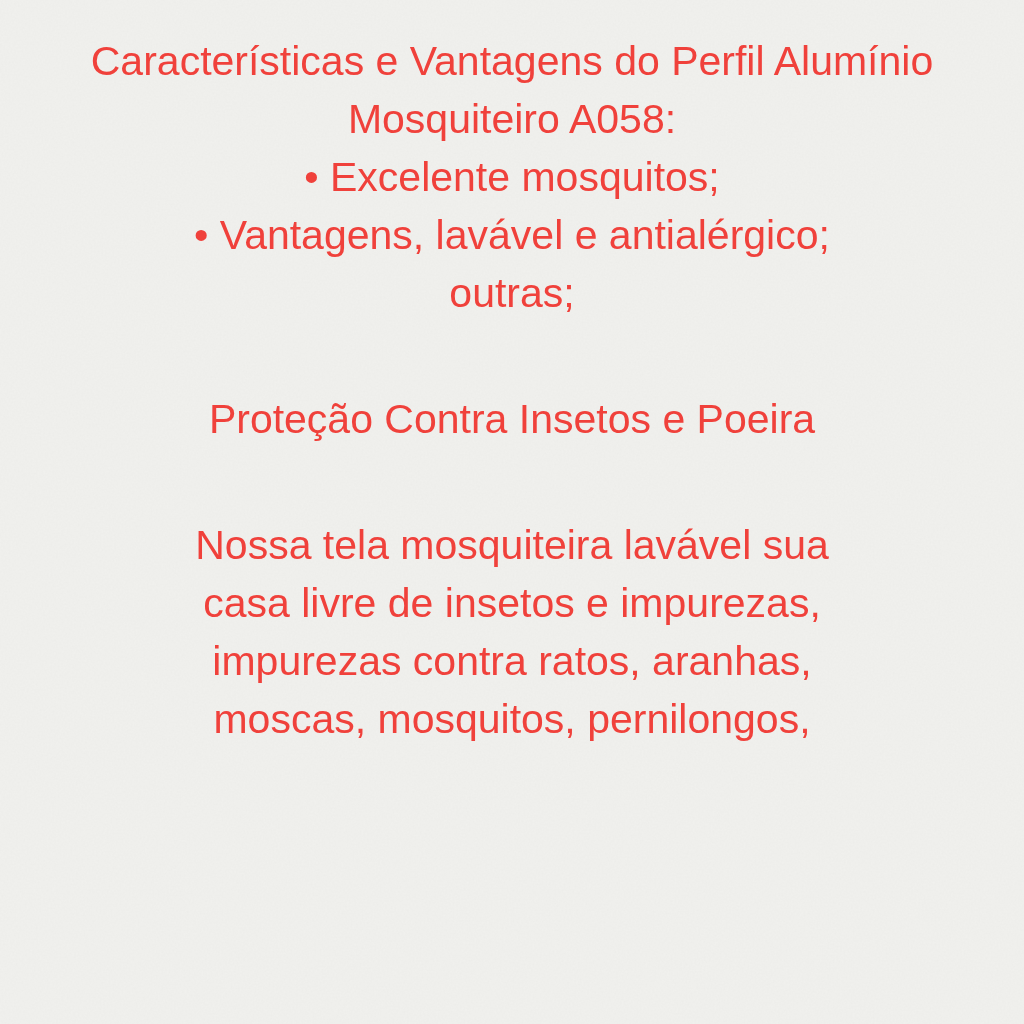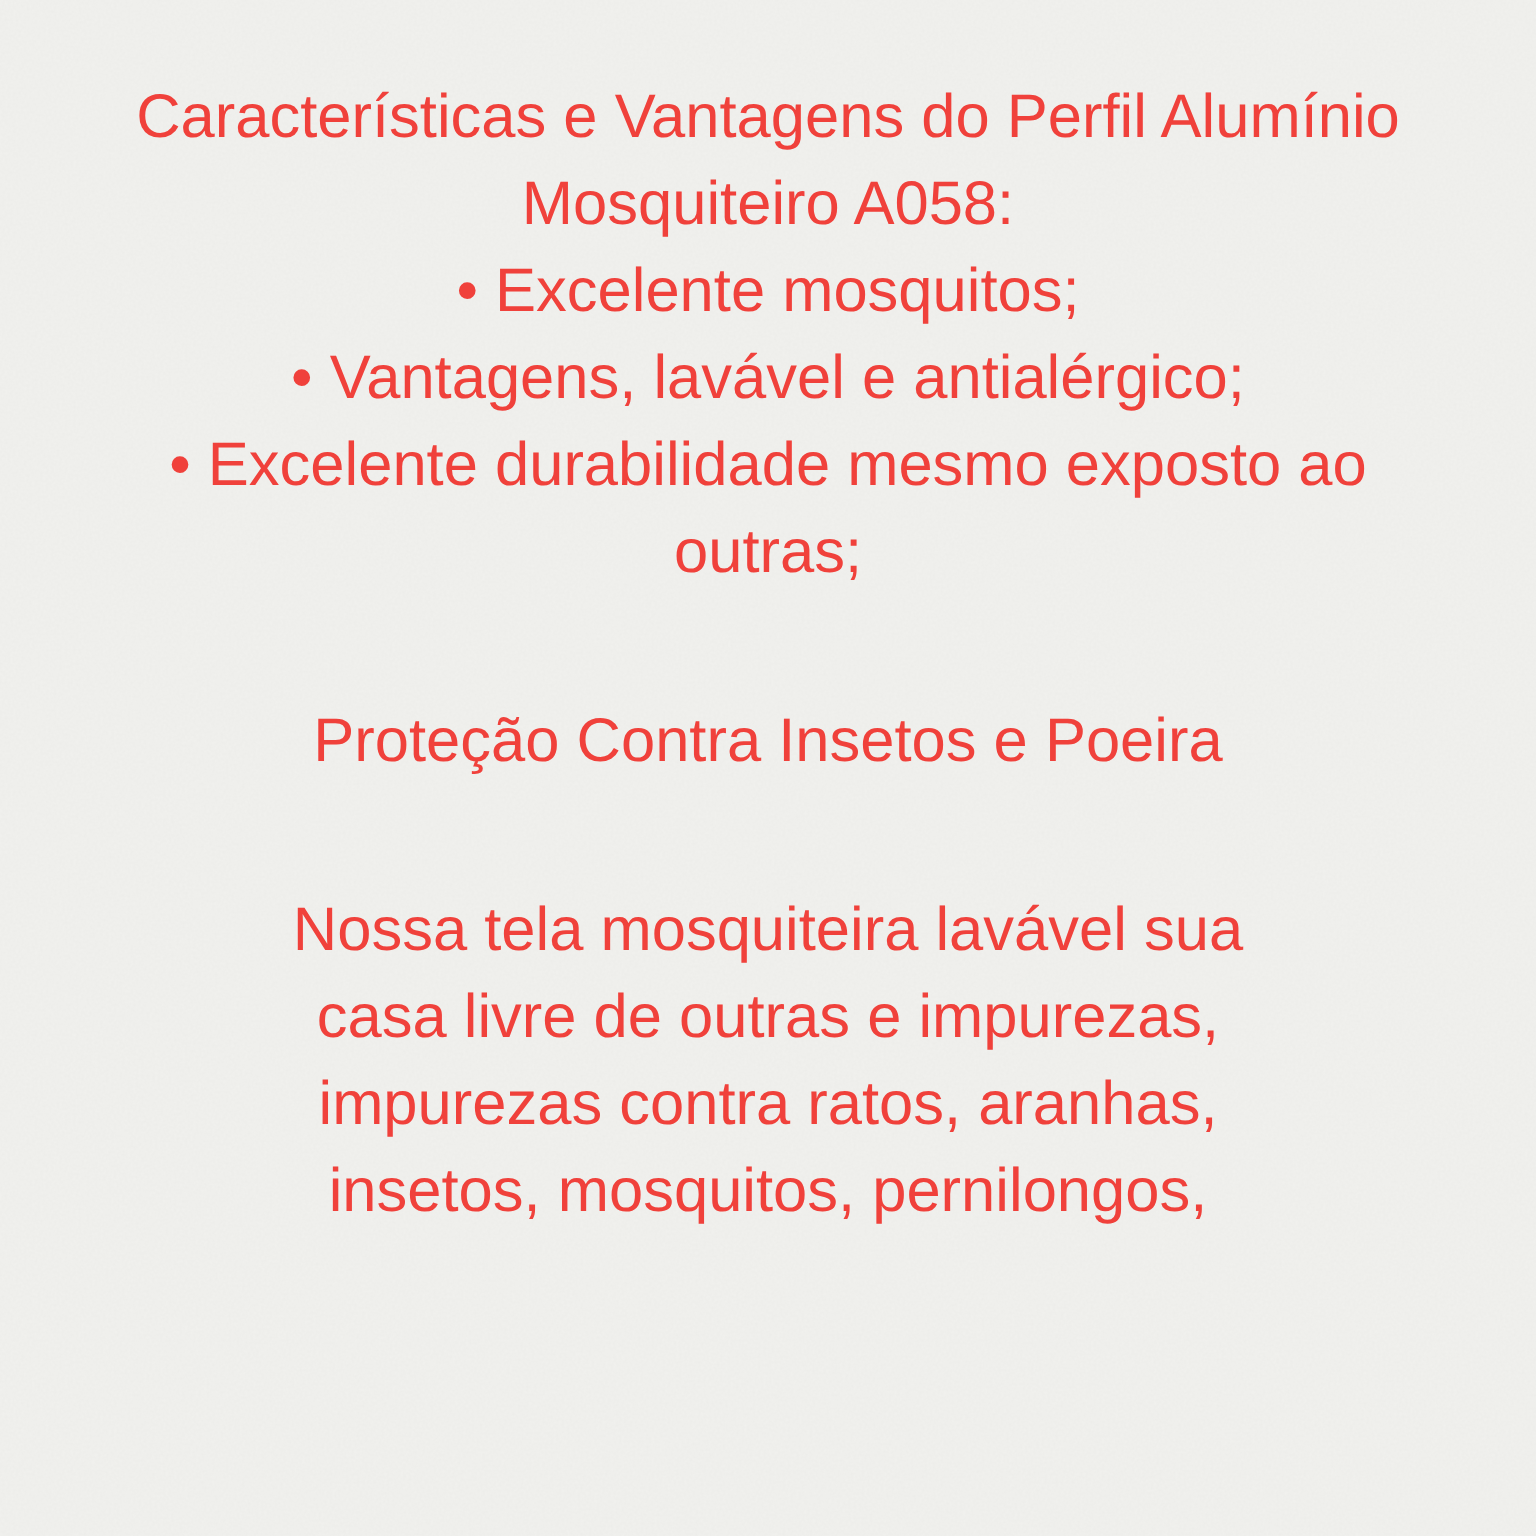--- a/index.html
+++ b/index.html
@@ -26,21 +26,21 @@
   .paper-texture {
     position: absolute;
     inset: 0;
     width: 100%;
     height: 100%;
     pointer-events: none;
   }
   .text-block {
     position: absolute;
     inset: 0;
-    padding-top: 48px;
+    padding-top: 32px;
     text-align: center;
     color: var(--text-color);
     font-size: 41px;
     line-height: 58px;
   }
   .line {
     height: 58px;
     white-space: nowrap;
   }
   .spacer {
@@ -63,28 +63,27 @@
     <rect width="1024" height="1024" filter="url(#paperNoise)"></rect>
   </svg>
 
   <section class="text-block">
 
     <div class="line">Características e Vantagens do Perfil Alumínio</div>
     <div class="line">Mosquiteiro A058:</div>
 
     <div class="line">• Excelente mosquitos;</div>
     <div class="line">• Vantagens, lavável e antialérgico;</div>
-    <div class="line">• Excelente durabilidade mesmo exposto ao</div>
     <div class="line">outras;</div>
 
     <div class="spacer"></div>
 
     <div class="line">Proteção Contra Insetos e Poeira</div>
 
     <div class="spacer"></div>
 
     <div class="line">Nossa tela mosquiteira lavável sua</div>
-    <div class="line">casa livre de outras e impurezas,</div>
+    <div class="line">casa livre de insetos e impurezas,</div>
     <div class="line">impurezas contra ratos, aranhas,</div>
-    <div class="line">insetos, mosquitos, pernilongos,</div>
+    <div class="line">moscas, mosquitos, pernilongos,</div>
 
   </section>
 </main>
 
 </body></html>

